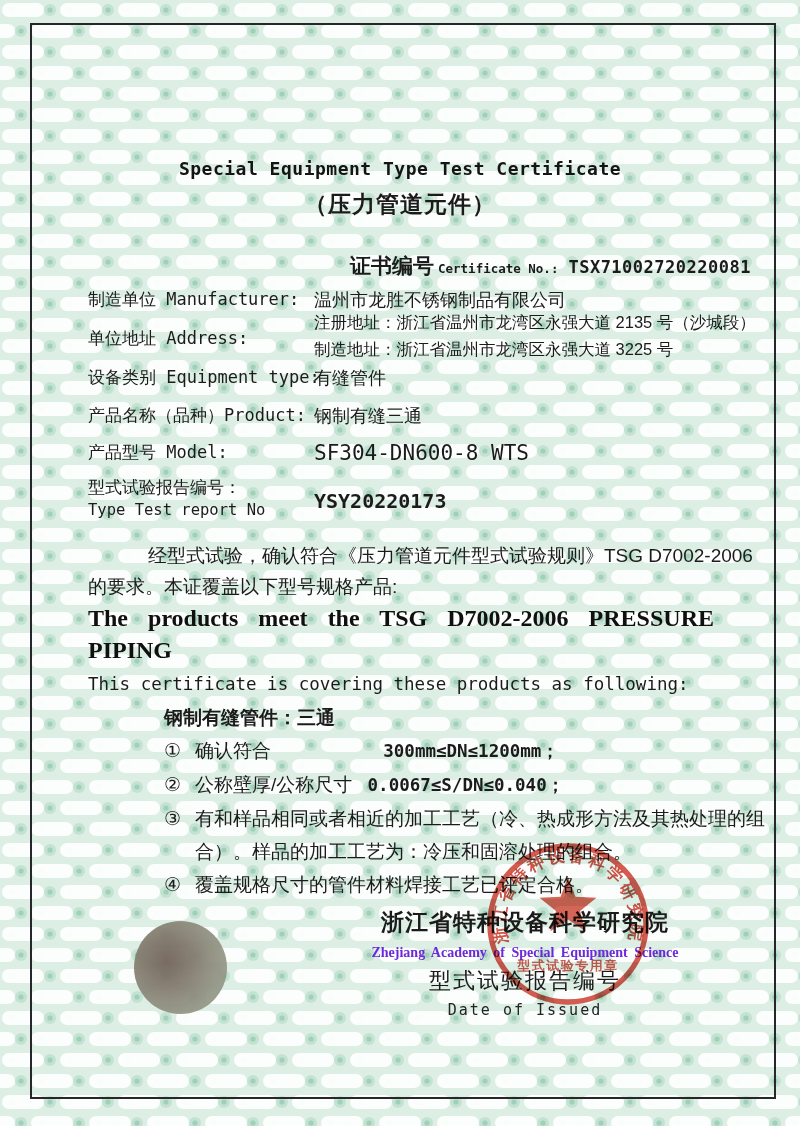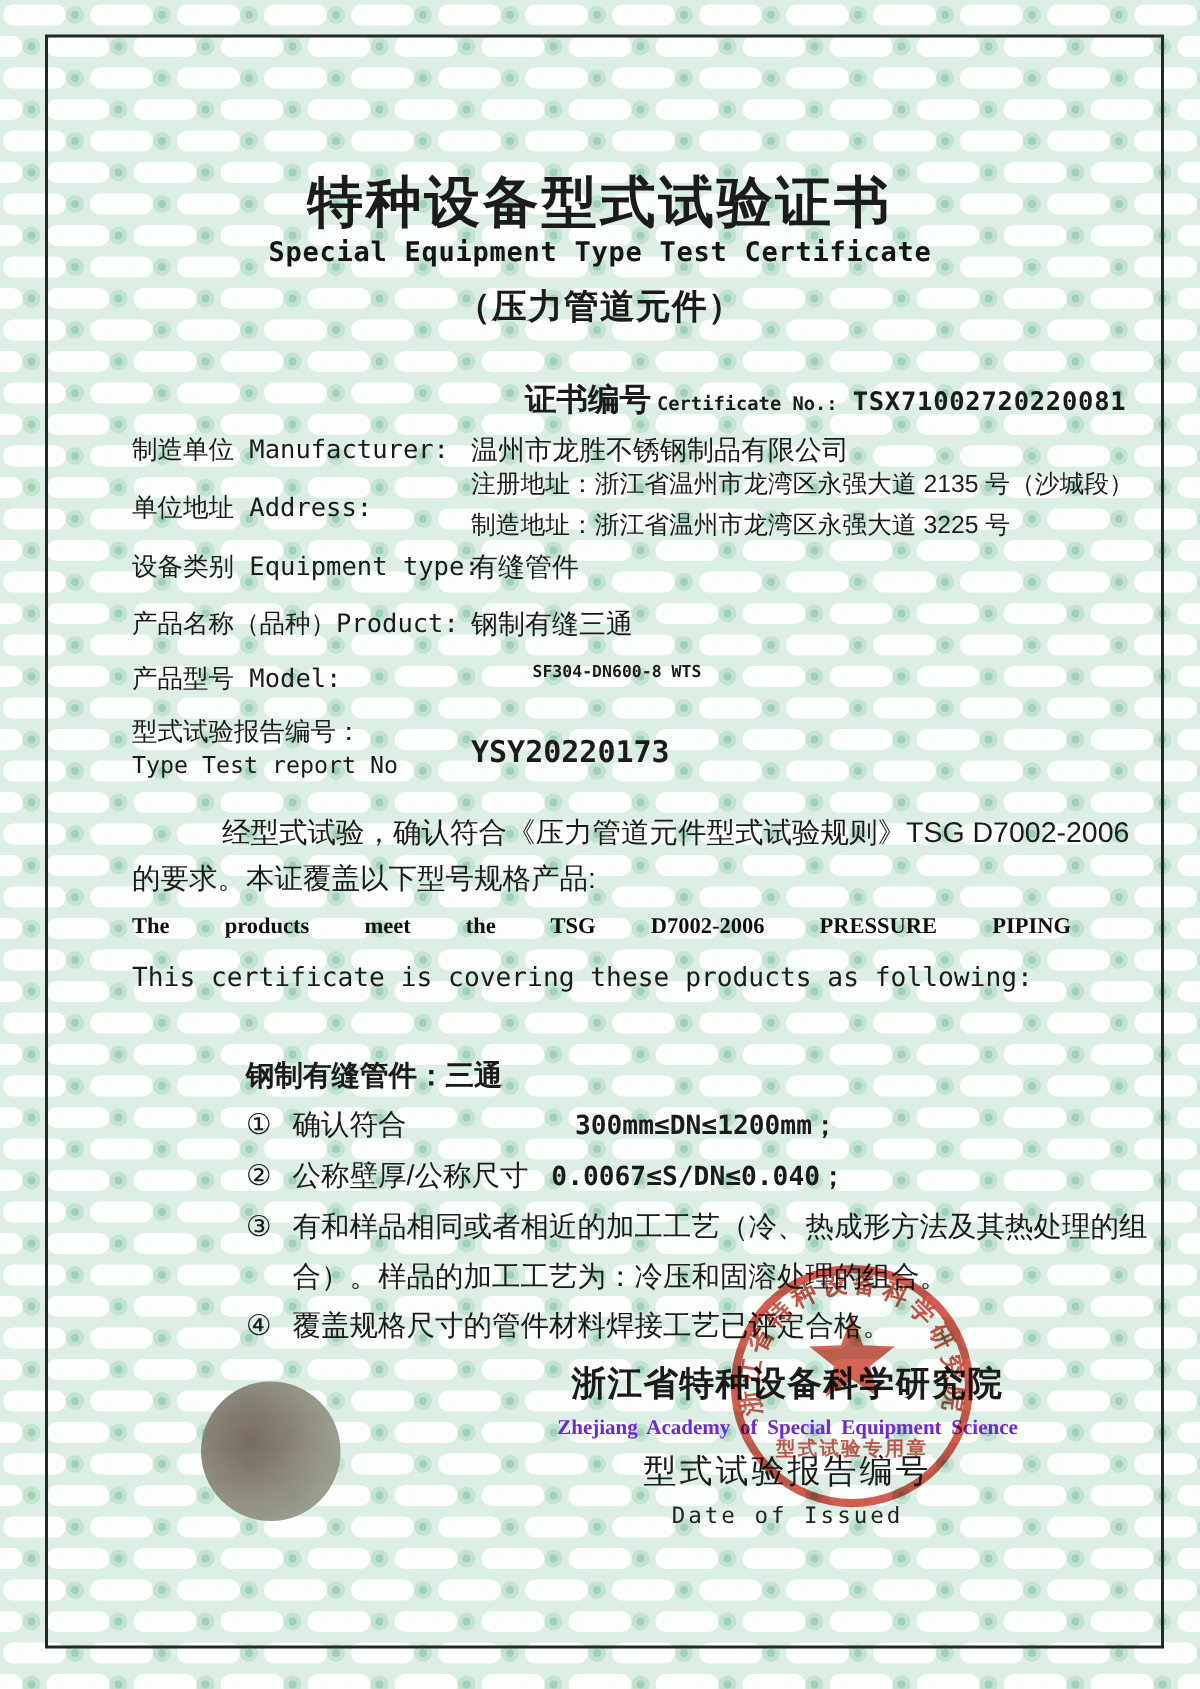--- a/index.html
+++ b/index.html
@@ -28,28 +28,28 @@
 
   .certline{top:252px;left:350px;white-space:nowrap;}
   .certline .l1{font-size:21px;font-weight:bold;}
   .certline .l2{font-size:12.5px;font-weight:600;margin-left:4px;}
   .certline .l3{font-size:17px;font-weight:bold;margin-left:10px;letter-spacing:.5px;}
 
   .row{position:absolute;left:0;width:100%;}
   .flabel{position:absolute;left:88px;font-size:17px;font-weight:500;white-space:nowrap;}
   .fvalue{position:absolute;left:314px;font-size:18px;font-weight:500;white-space:nowrap;}
   .fvalue.sm{font-size:16.5px;}
-  .fvalue.monoval{font-family:"DejaVu Sans Mono",monospace;font-weight:700;font-size:11px;margin-left:41px;}
+  .fvalue.monoval{font-family:"DejaVu Sans Mono",monospace;font-weight:400;font-size:21px;}
   .fvalue.monobig{font-family:"DejaVu Sans Mono",monospace;font-weight:600;font-size:20px;text-align:center;}
 
   #body-block{left:88px;top:540px;width:626px;}
   #body-block .cnline{font-size:19px;line-height:31px;font-weight:500;white-space:nowrap;}
   #body-block .cn1{padding-left:60px;}
   #body-block .enbold{
-    font-family:"Liberation Serif",serif;font-weight:bold;font-size:15px;
+    font-family:"Liberation Serif",serif;font-weight:bold;font-size:24px;
     line-height:32px;text-align:justify;text-align-last:justify;color:#101010;
   }
   #body-block .enmono{
     font-family:"DejaVu Sans Mono",monospace;font-size:17.5px;line-height:32px;margin-top:2px;
   }
 
   #list-block{left:120px;top:701px;width:630px;margin-left:44px;}
   #list-block .lhead{font-size:19px;font-weight:600;line-height:33px;}
   .litem{position:relative;padding-left:31px;font-size:19px;line-height:33px;font-weight:500;}
   .litem .num{position:absolute;left:0;top:0;}
@@ -106,21 +106,20 @@
       </g>
     </pattern>
   </defs>
   <rect width="800" height="1126" fill="url(#guilloche)"></rect>
 </svg>
 
 <div id="frame"></div>
 
 <div id="content">
 
-  <div class="abs center title-cn cjk">特种设备型式试验证书</div>
   <div class="abs center title-en mono">Special Equipment Type Test Certificate</div>
   <div class="abs center sub-cn cjk">（压力管道元件）</div>
 
   <div class="abs certline">
     <span class="l1 cjk">证书编号</span><span class="l2 mono">Certificate No.:</span><span class="l3 mono">TSX71002720220081</span>
   </div>
 
   <div class="row" style="top:288px">
     <div class="flabel mixed">制造单位 Manufacturer:</div>
     <div class="fvalue cjk">温州市龙胜不锈钢制品有限公司</div>

